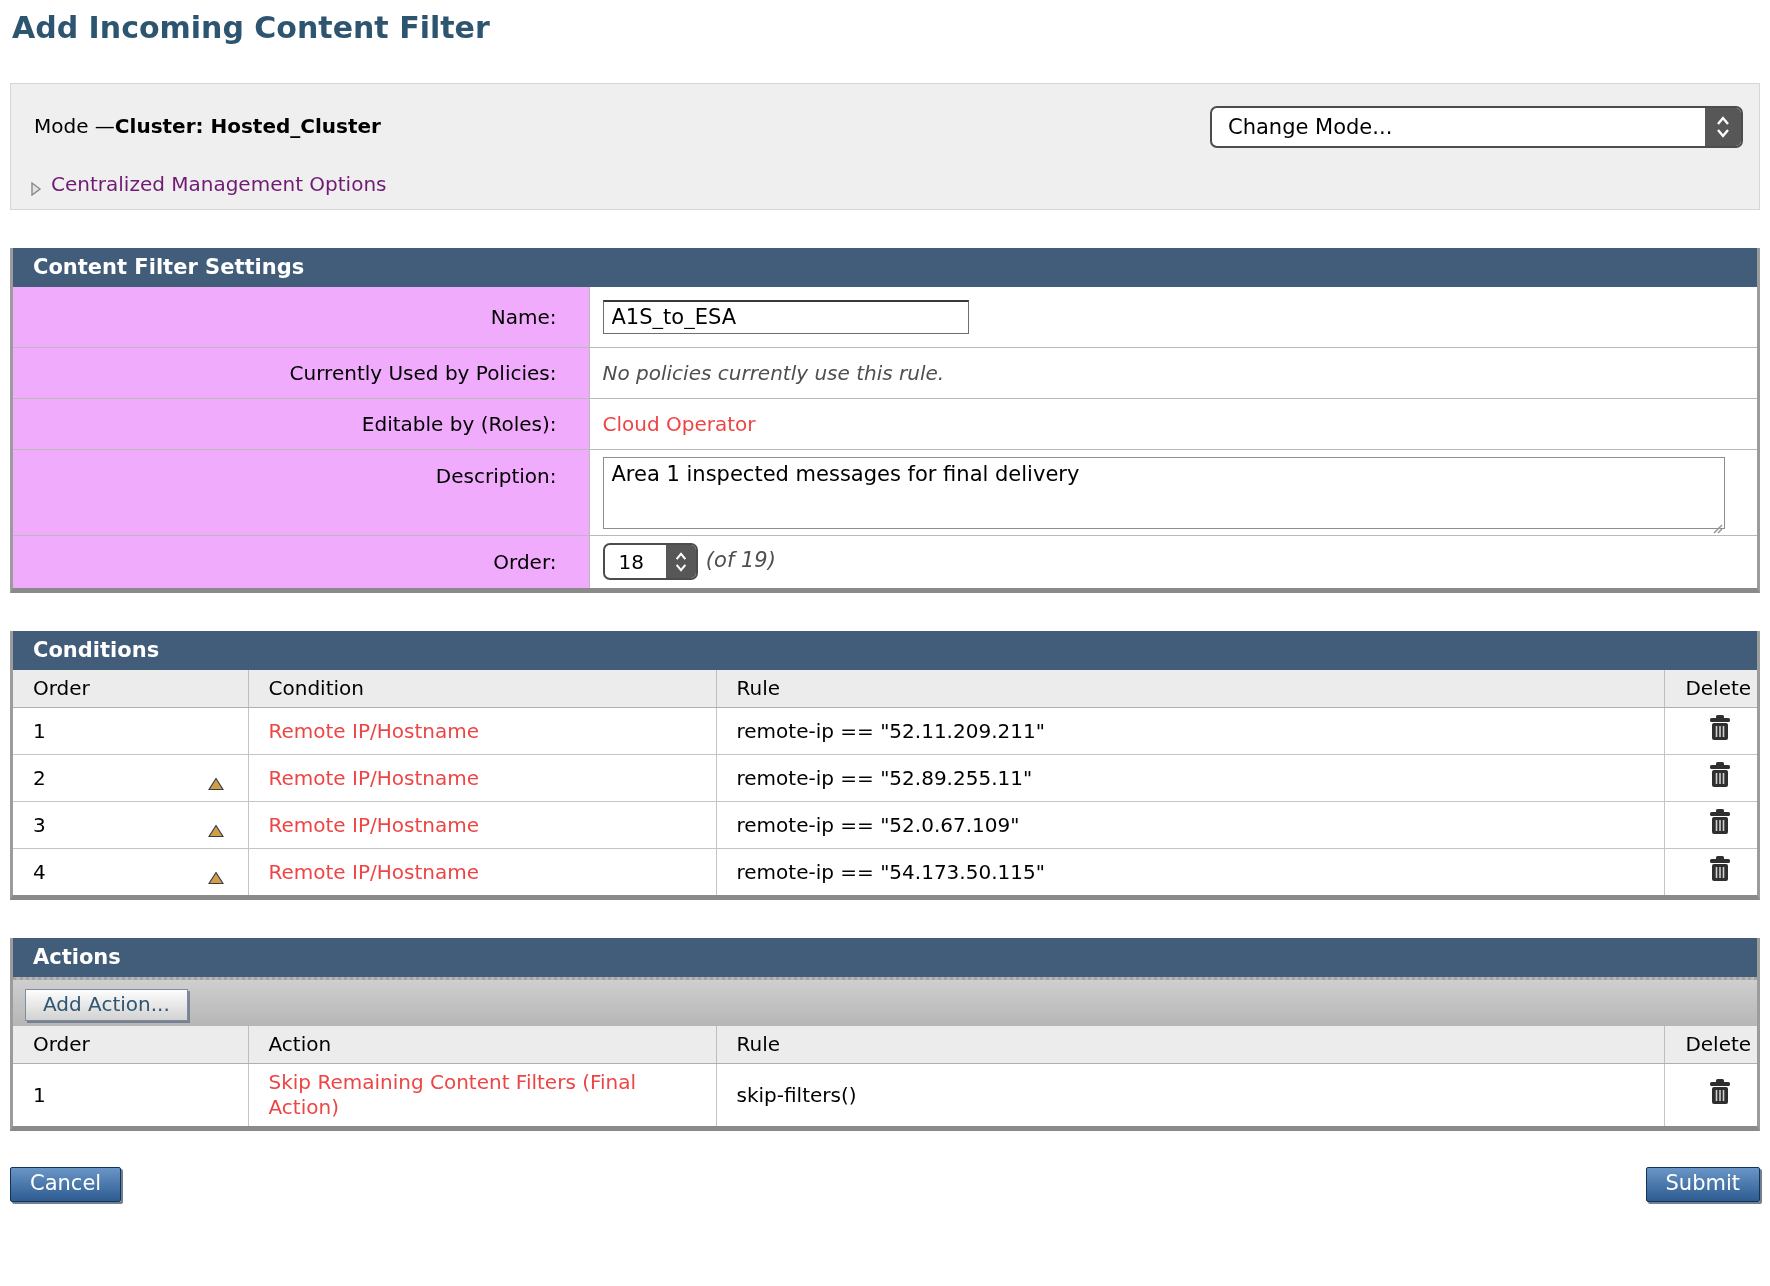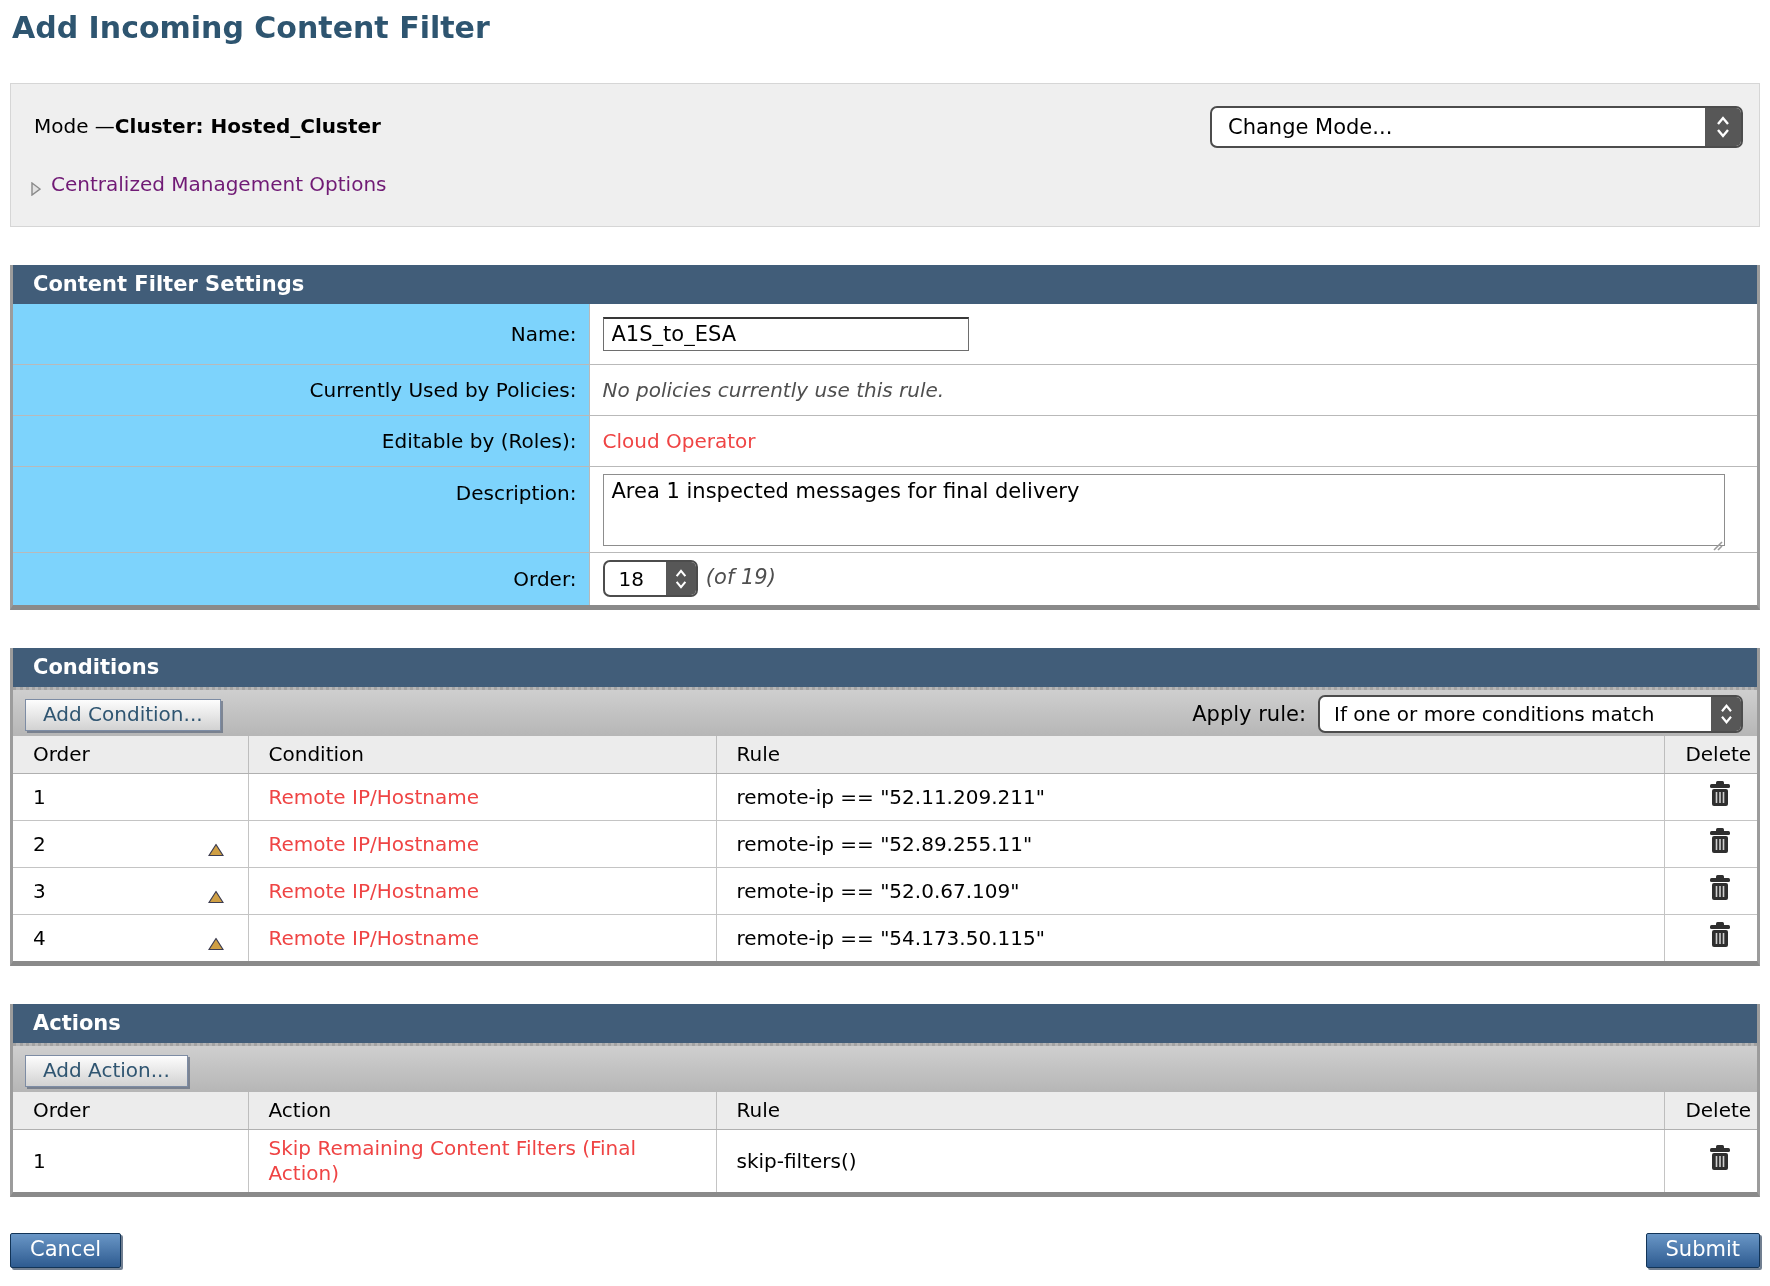--- a/index.html
+++ b/index.html
@@ -13,21 +13,21 @@
   .page { padding:0 10px; }
 
   
   h1.page-title {
     margin:10px 0 0 2px;
     font-size:30px; font-weight:bold; color:#2e5570;
   }
 
   
   .mode-box {
-    margin-top:38px; height:144px; position:relative;
+    margin-top:38px; height:127px; position:relative;
     background:#efefef; border:1px solid #d6d6d6;
   }
   .mode-line { position:absolute; left:23px; top:30px; font-size:20px; }
   .mode-line .bold { font-weight:bold; }
   .cm-line { position:absolute; left:20px; top:88px; font-size:20px; display:flex; align-items:center; }
   .cm-line a { color:#701a75; text-decoration:none; margin-left:10px; }
   .disc-tri { display:inline-block; width:10px; height:14px; }
 
   
   .mac-select {
@@ -60,21 +60,21 @@
   .panel-header {
     height:39px; background:#415d79; color:#fff;
     font-size:21px; font-weight:bold; line-height:39px; padding-left:20px;
   }
 
   
   table.kv { width:100%; border-collapse:collapse; }
   table.kv td { border-top:1px solid #b9b9b9; font-size:20px; vertical-align:middle; }
   table.kv tr:first-child td { border-top:none; }
   td.kv-label {
-    width:576px; background:#7dd3fc; text-align:right; padding-right:12px;
+    width:576px; background:#f0abfc; text-align:right; padding-right:32px;
   }
   td.kv-value { background:#fff; padding-left:13px; border-left:1px solid #b9b9b9; }
   tr.row-name td { height:60px; }
   tr.row-policies td { height:51px; }
   tr.row-roles td { height:51px; }
   tr.row-desc td { height:80px; }
   tr.row-desc td.kv-label { vertical-align:top; padding-top:14px; }
   tr.row-order td { height:53px; }
 
   .name-input {
@@ -228,37 +228,20 @@
           </span>
           <span class="of-note">(of 19)</span>
         </td>
       </tr>
     </tbody>
       </table>
   </div>
 
   <div class="panel">
     <div class="panel-header">Conditions</div>
-    <div class="panel-toolbar">
-      <button class="gray-button">Add Condition...</button>
-      <div class="apply-rule">
-        <span class="apply-rule-label">Apply rule:</span>
-        <span class="mac-select small apply-rule-select">
-          <span class="sel-text">If one or more conditions match</span>
-          <span class="sel-stepper">
-            <svg width="15" height="9" viewBox="0 0 16 10">
-                <polyline points="3,8 8,2 13,8" fill="none" stroke="#fff" stroke-width="2.4"></polyline>
-              </svg>
-            <svg width="15" height="9" viewBox="0 0 16 10">
-                <polyline points="3,2 8,8 13,2" fill="none" stroke="#fff" stroke-width="2.4"></polyline>
-              </svg>
-          </span>
-        </span>
-      </div>
-    </div>
     <table class="grid">
       <colgroup>
           <col class="c-order">
           <col class="c-cond">
           <col class="c-rule">
           <col class="c-del">
         </colgroup>
       <tbody>
           <tr class="hdr">
         <th>Order</th>

